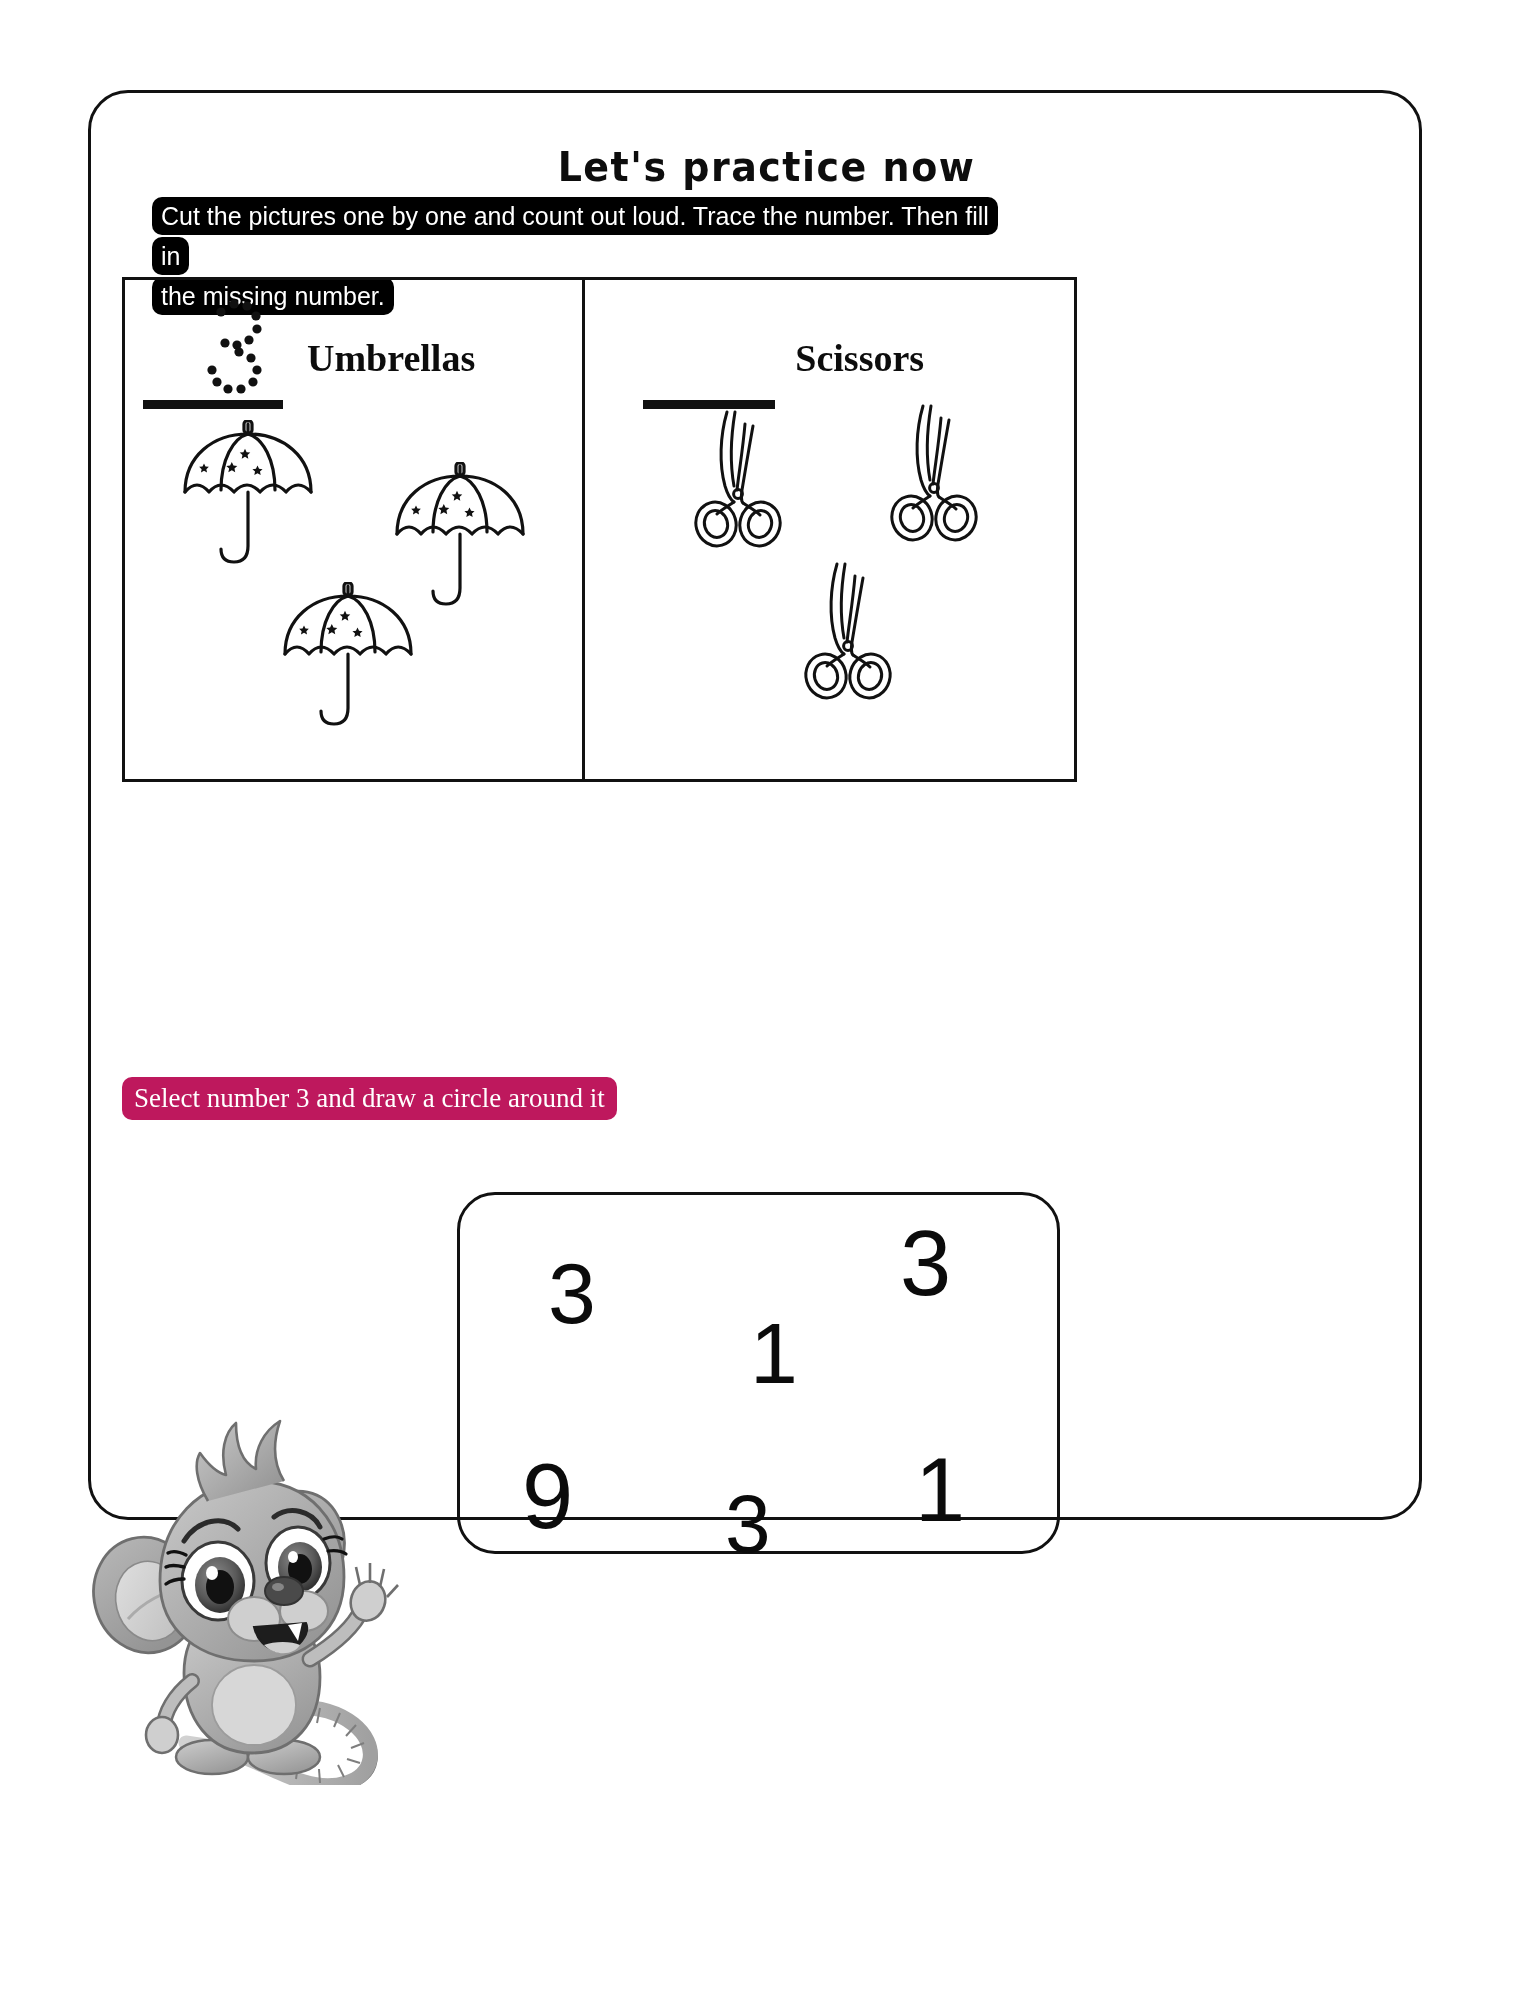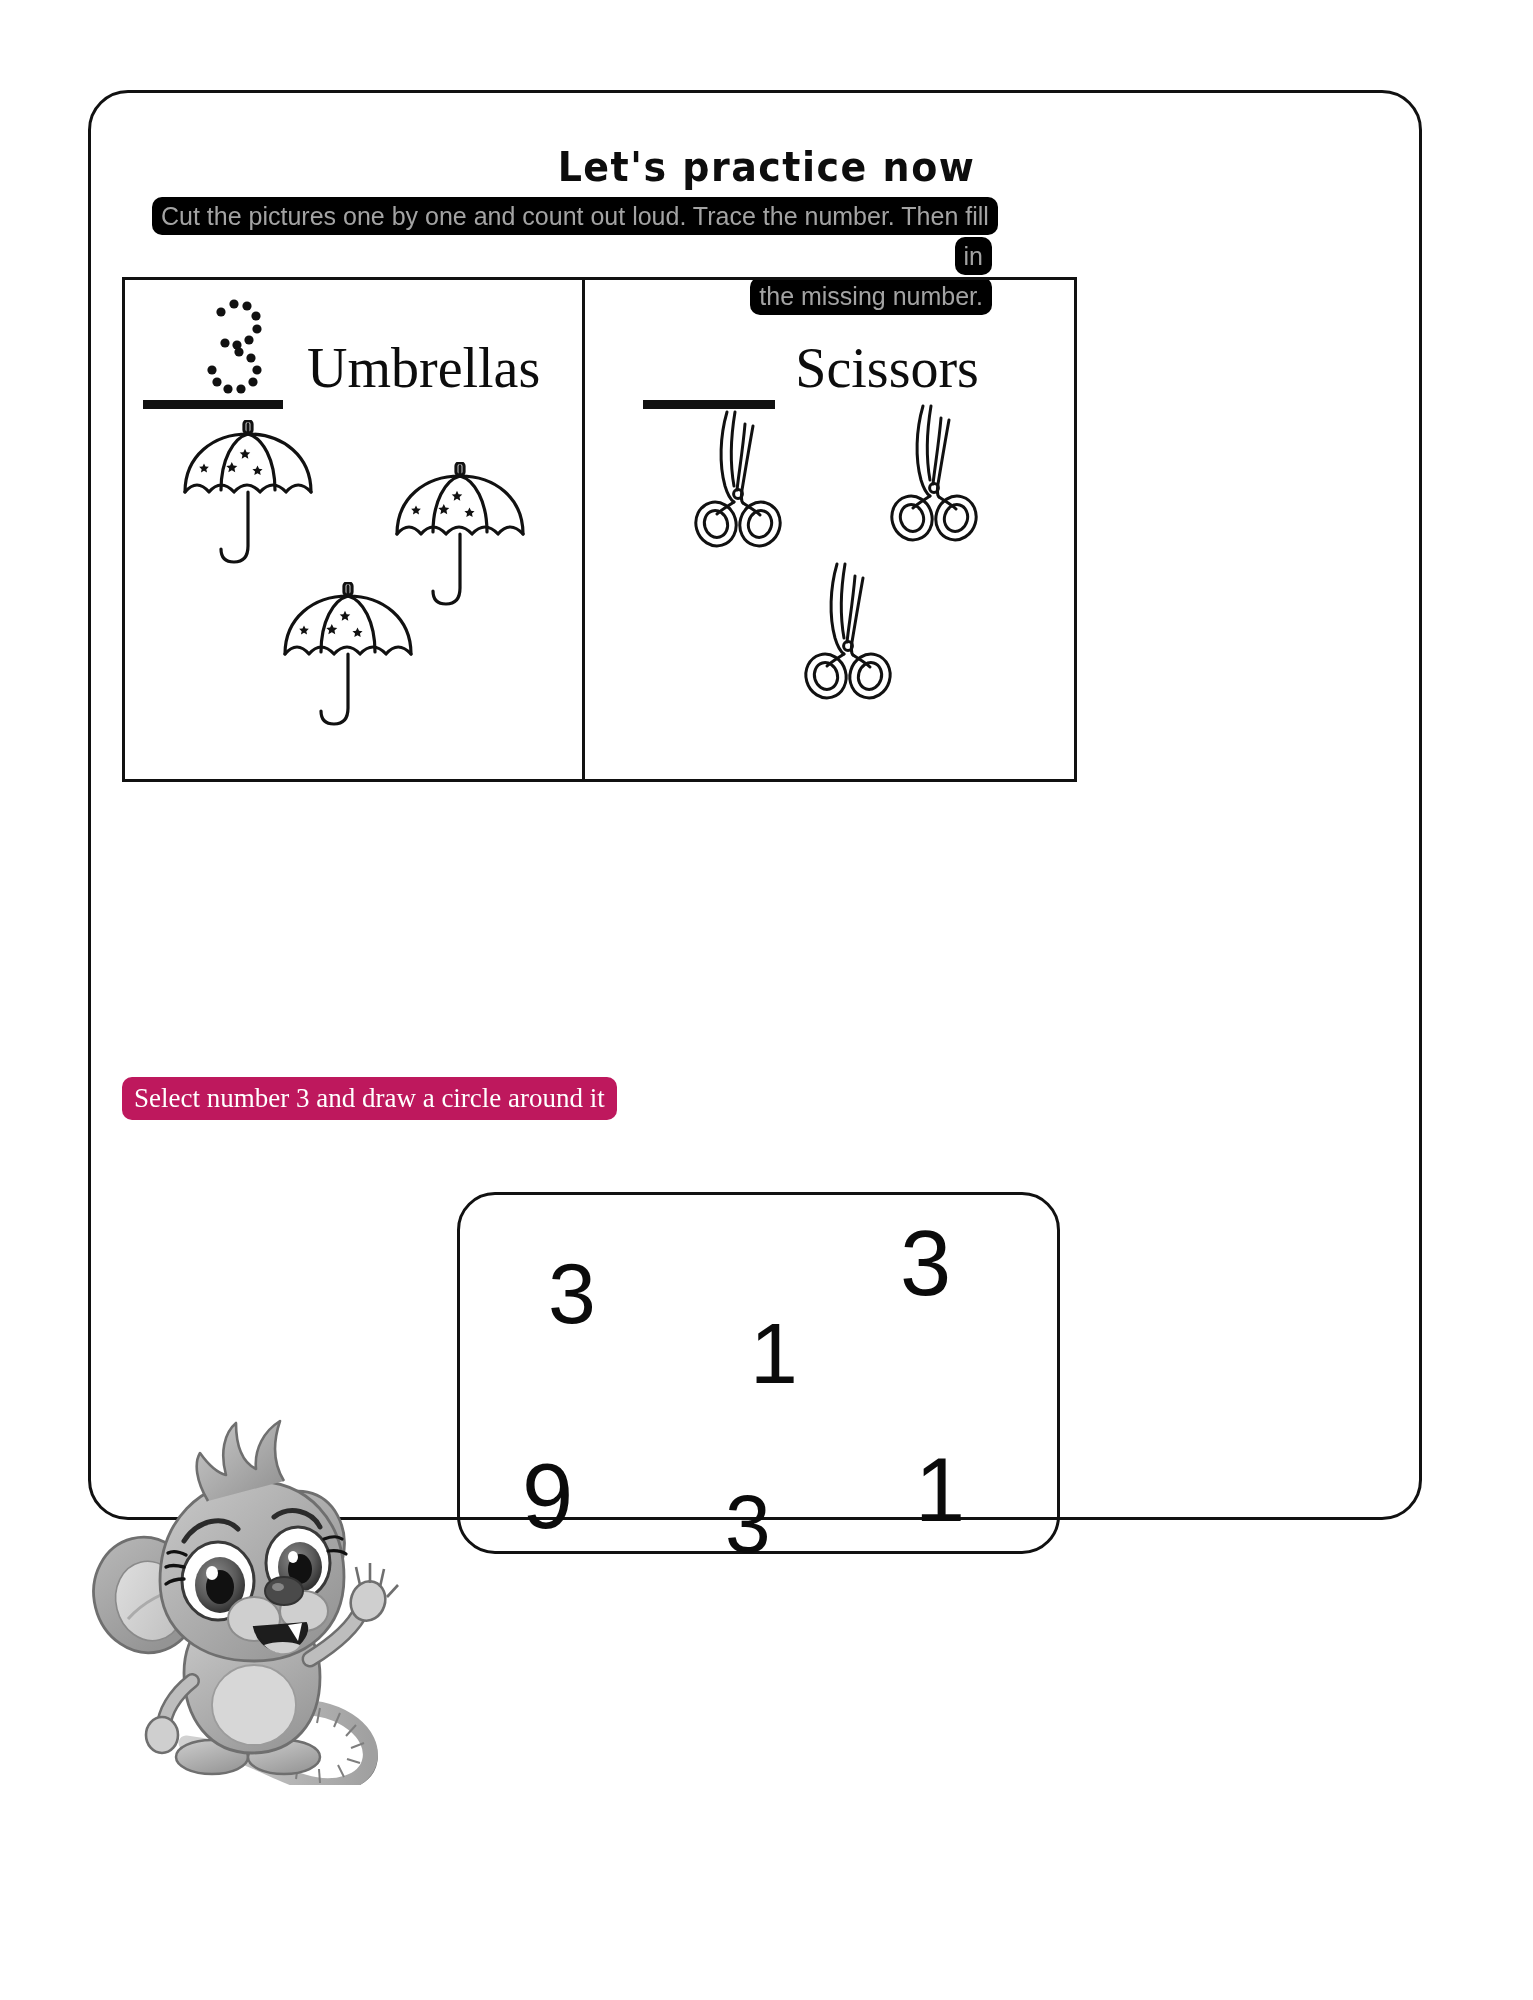--- a/index.html
+++ b/index.html
@@ -44,22 +44,21 @@
 
   
   .instruction-top {
     position: absolute;
     left: 152px;
     top: 196px;
     width: 840px;
     font-family: "Liberation Sans", sans-serif;
     font-size: 25px;
     line-height: 40px;
-    color: #a3a3a3;
-    text-align: right;
+    color: #ffffff;
   }
   .instruction-top .hl {
     background: #000000;
     border-radius: 10px;
     padding: 5px 9px;
     box-decoration-break: clone;
     -webkit-box-decoration-break: clone;
   }
 
   
@@ -91,23 +90,24 @@
 
   
   .answer-line {
     position: absolute;
     height: 9px;
     background: #111111;
   }
   .item-label {
     position: absolute;
     font-family: "Liberation Serif", serif;
-    font-size: 56px;
+    font-size: 38px;
     color: #0d0d0d;
     white-space: nowrap;
+    font-weight: bold;
   }
 
   .icon-field {
     position: absolute;
     left: 0;
     top: 120px;
     width: 100%;
     height: 380px;
   }
   .pic {

